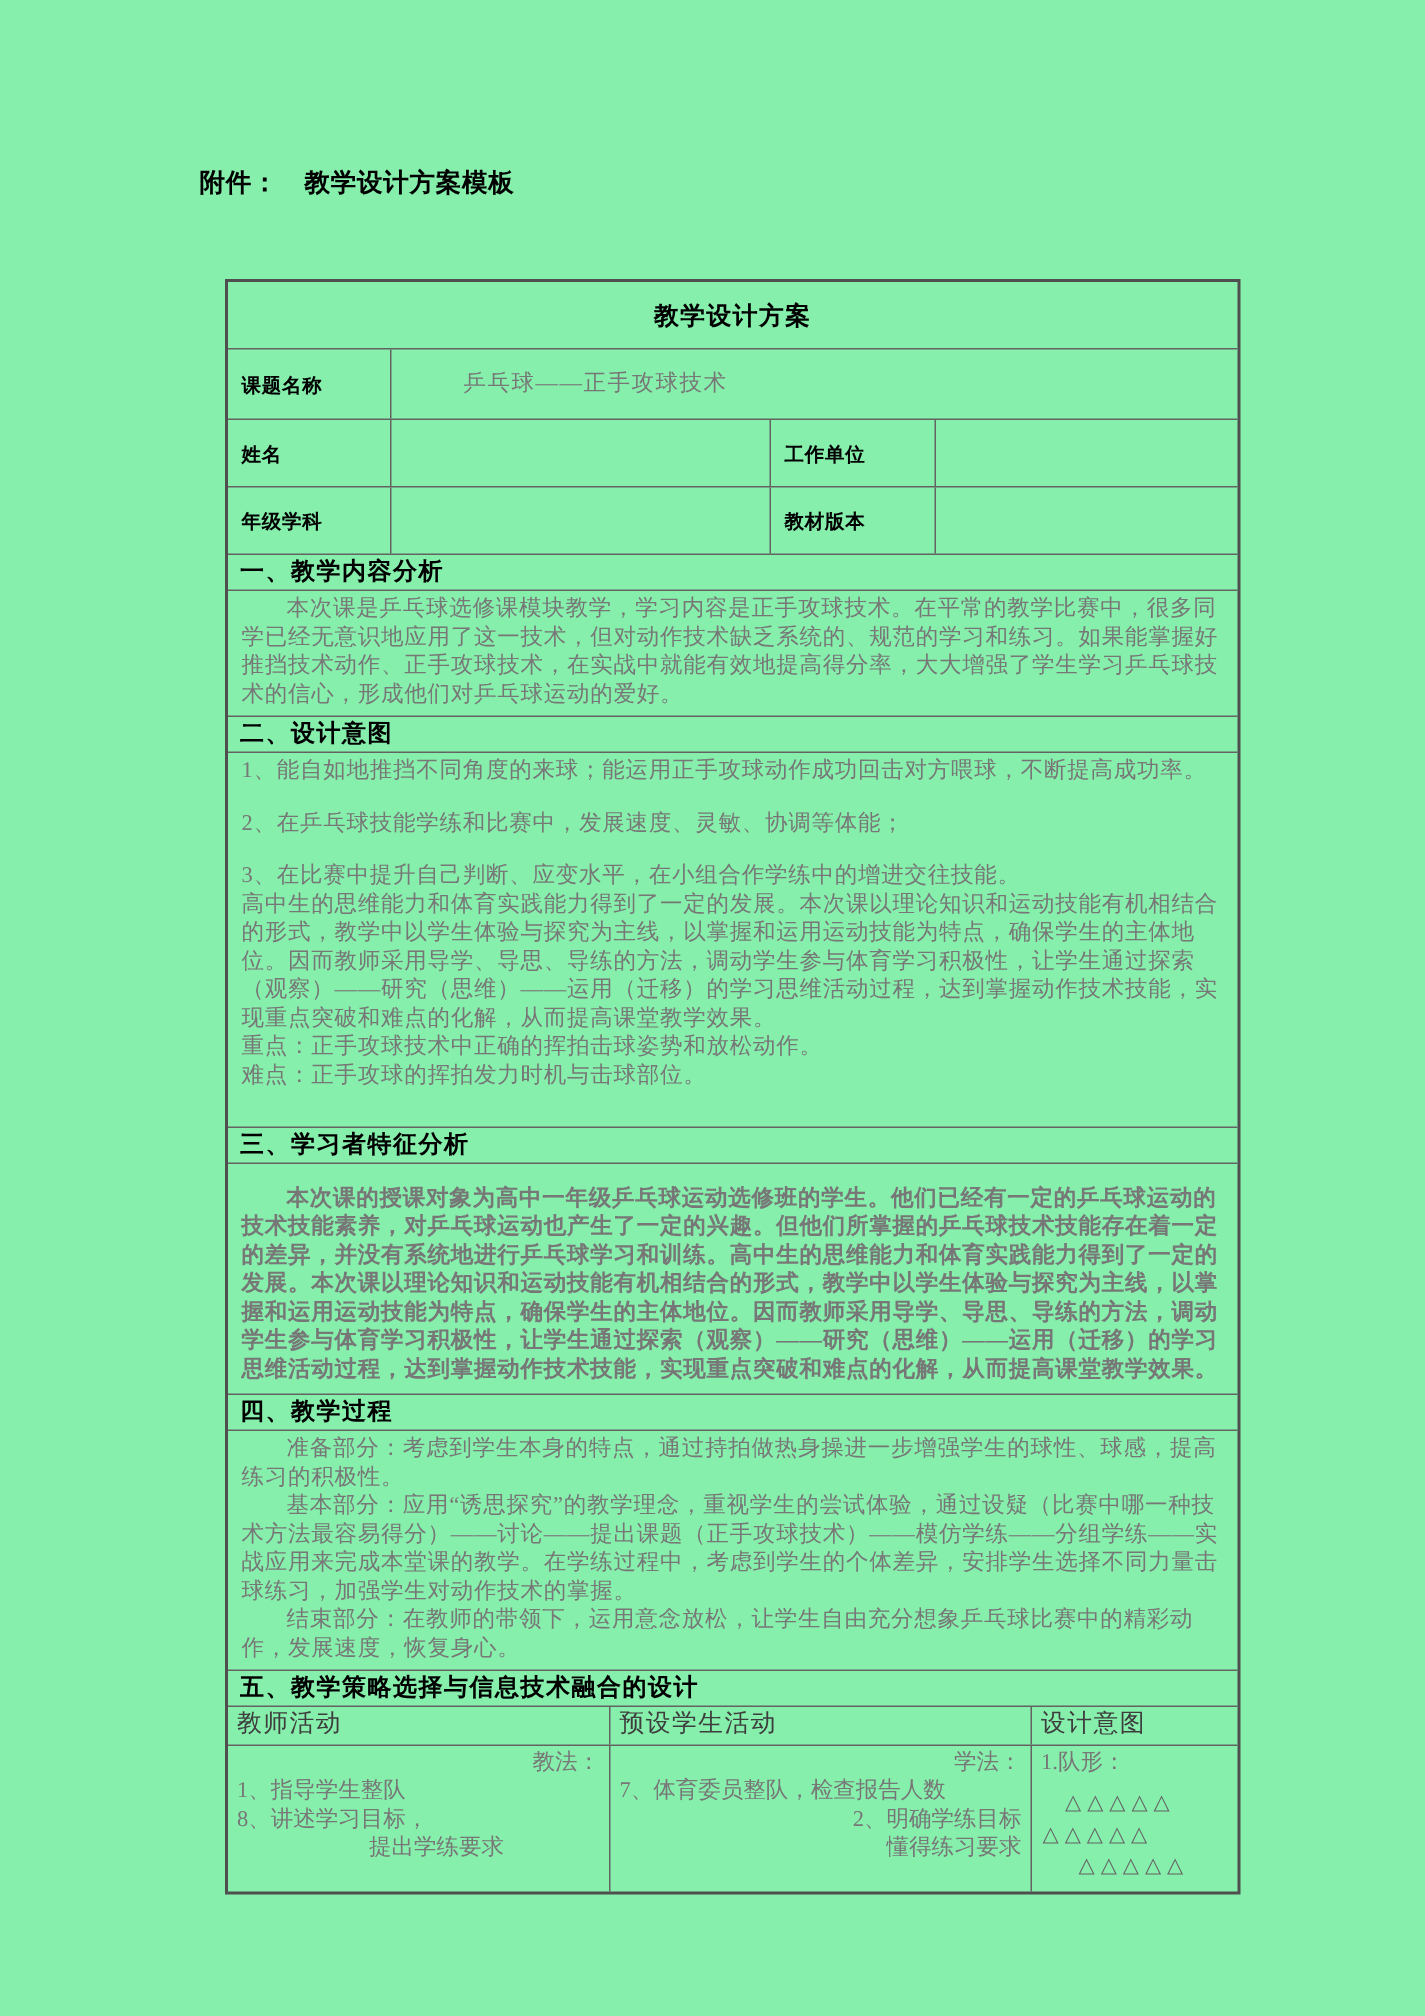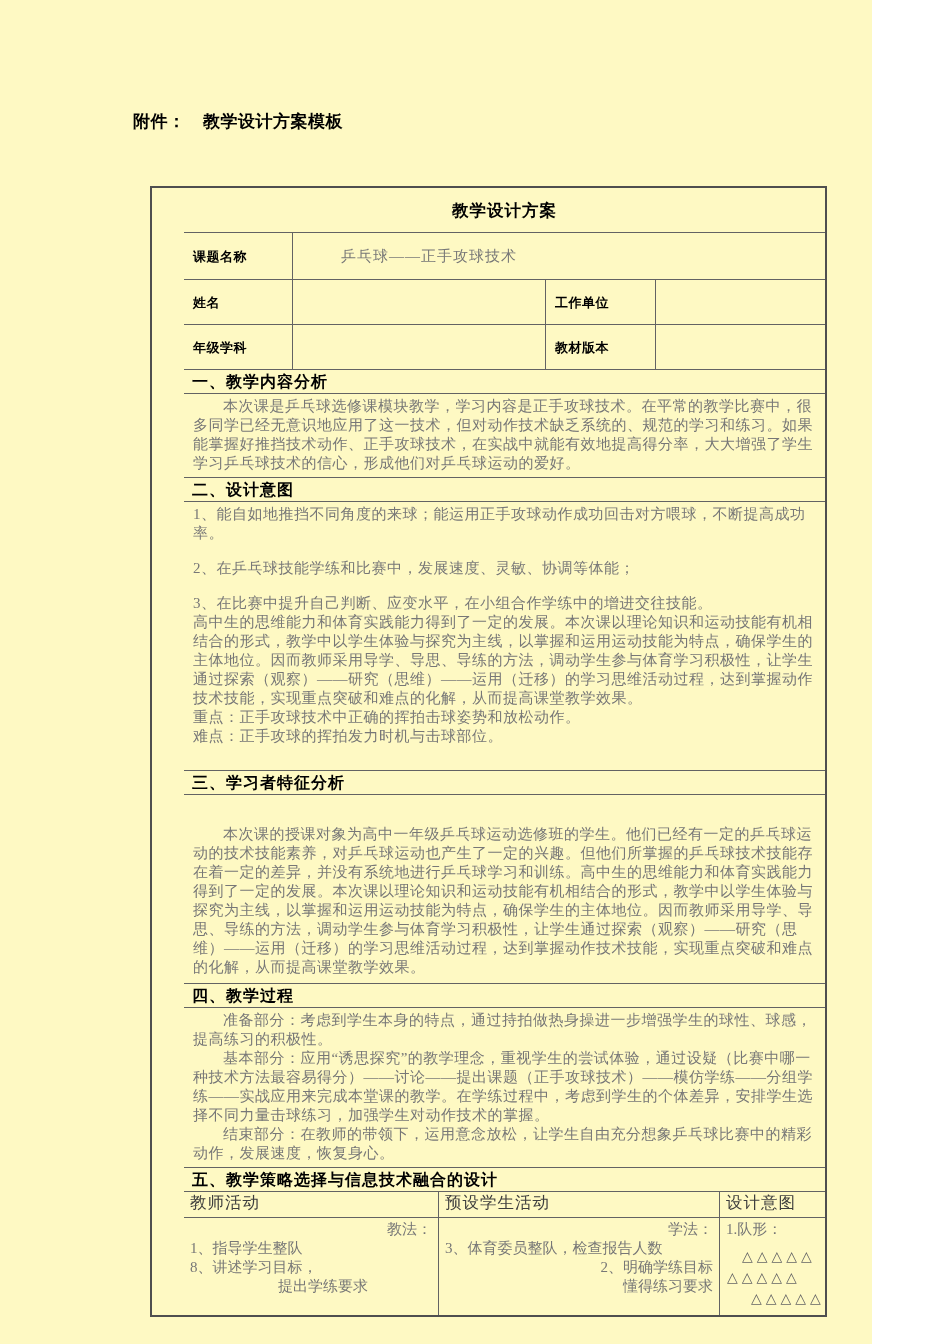--- a/index.html
+++ b/index.html
@@ -1,21 +1,21 @@
 <!DOCTYPE html>
 <html><head>
 <meta charset="utf-8">
 <style>
   * { box-sizing: border-box; }
   html,body { margin:0; padding:0; background:#ffffff; }
   .page {
     position: relative;
-    width: 872px;
+    width: 950px;
     height: 1344px;
-    background: #fef9c3;
+    background: #86efac;
     font-family: "Liberation Serif", "DejaVu Serif", serif;
     overflow: hidden;
   }
   .doc-header { position: absolute; top: 110px; left: 133px; width: 700px; }
   .attachment-title {
     font-size: 17px; font-weight: bold; color: #000;
     letter-spacing: 0.5px;
   }
   .note {
     margin-top: 11px;
@@ -25,21 +25,21 @@
 
   .tbl {
     position: absolute;
     top: 186px; left: 150px;
     width: 677px;
     border: 2px solid #4f4f4f;
     font-size: 15px;
     color: #777777;
     line-height: 19px;
   }
-  .row { display: flex; border-top: 1.5px solid #636363; margin-left: 32px; }
+  .row { display: flex; border-top: 1.5px solid #636363; }
   .row:first-child { border-top: none; }
   .cell { border-left: 1.5px solid #636363; }
   .cell:first-child { border-left: none; }
 
   .r-title {
     height: 44px;
     display: flex; align-items: center; justify-content: center;
     font-size: 16.5px; font-weight: bold; color: #000;
     letter-spacing: 1px;
   }
@@ -61,21 +61,21 @@
     padding: 2px 8px 1px 8px;
     font-weight: bold; color: #000; font-size: 16px;
     letter-spacing: 1px;
     min-height: 24px;
   }
   .content { padding: 3px 9px 4px 9px; letter-spacing: 0.5px; }
   .content p { margin: 0; }
   .indent { text-indent: 2em; }
   .mb { margin-bottom: 16px !important; }
   .pad-goal { padding-bottom: 24px; }
-  .pad-learner { padding-top: 30px; padding-bottom: 6px; }
+  .pad-learner { padding-top: 14px; padding-bottom: 6px; font-weight: bold; }
 
   .strat-h .cell, .strat-c .cell { padding: 1px 6px; }
   .col-a { width: 254px; flex: 0 0 254px; }
   .col-b { width: 281px; flex: 0 0 281px; }
   .col-c { flex: 1 1 auto; }
   .strat-h .cell {
     font-size: 16.5px; color: #3d3d3d; letter-spacing: 1px;
     min-height: 25px;
   }
   .strat-c { min-height: 89px; }
@@ -162,21 +162,21 @@
 
     <div class="row strat-c">
       <div class="cell col-a">
         <div class="center">教法：</div>
         <div>1、指导学生整队</div>
         <div>8、讲述学习目标，</div>
         <div class="hang">提出学练要求</div>
       </div>
       <div class="cell col-b">
         <div class="center">学法：</div>
-        <div>3、体育委员整队，检查报告人数</div>
+        <div>7、体育委员整队，检查报告人数</div>
         <div class="center">2、明确学练目标</div>
         <div class="center">懂得练习要求</div>
       </div>
       <div class="cell col-c">
         <div>1.队形：</div>
         <div class="formation f-r1">△△△△△</div>
         <div class="formation f-r2">△△△△△</div>
         <div class="formation f-r3">△△△△△</div>
       </div>
     </div>

